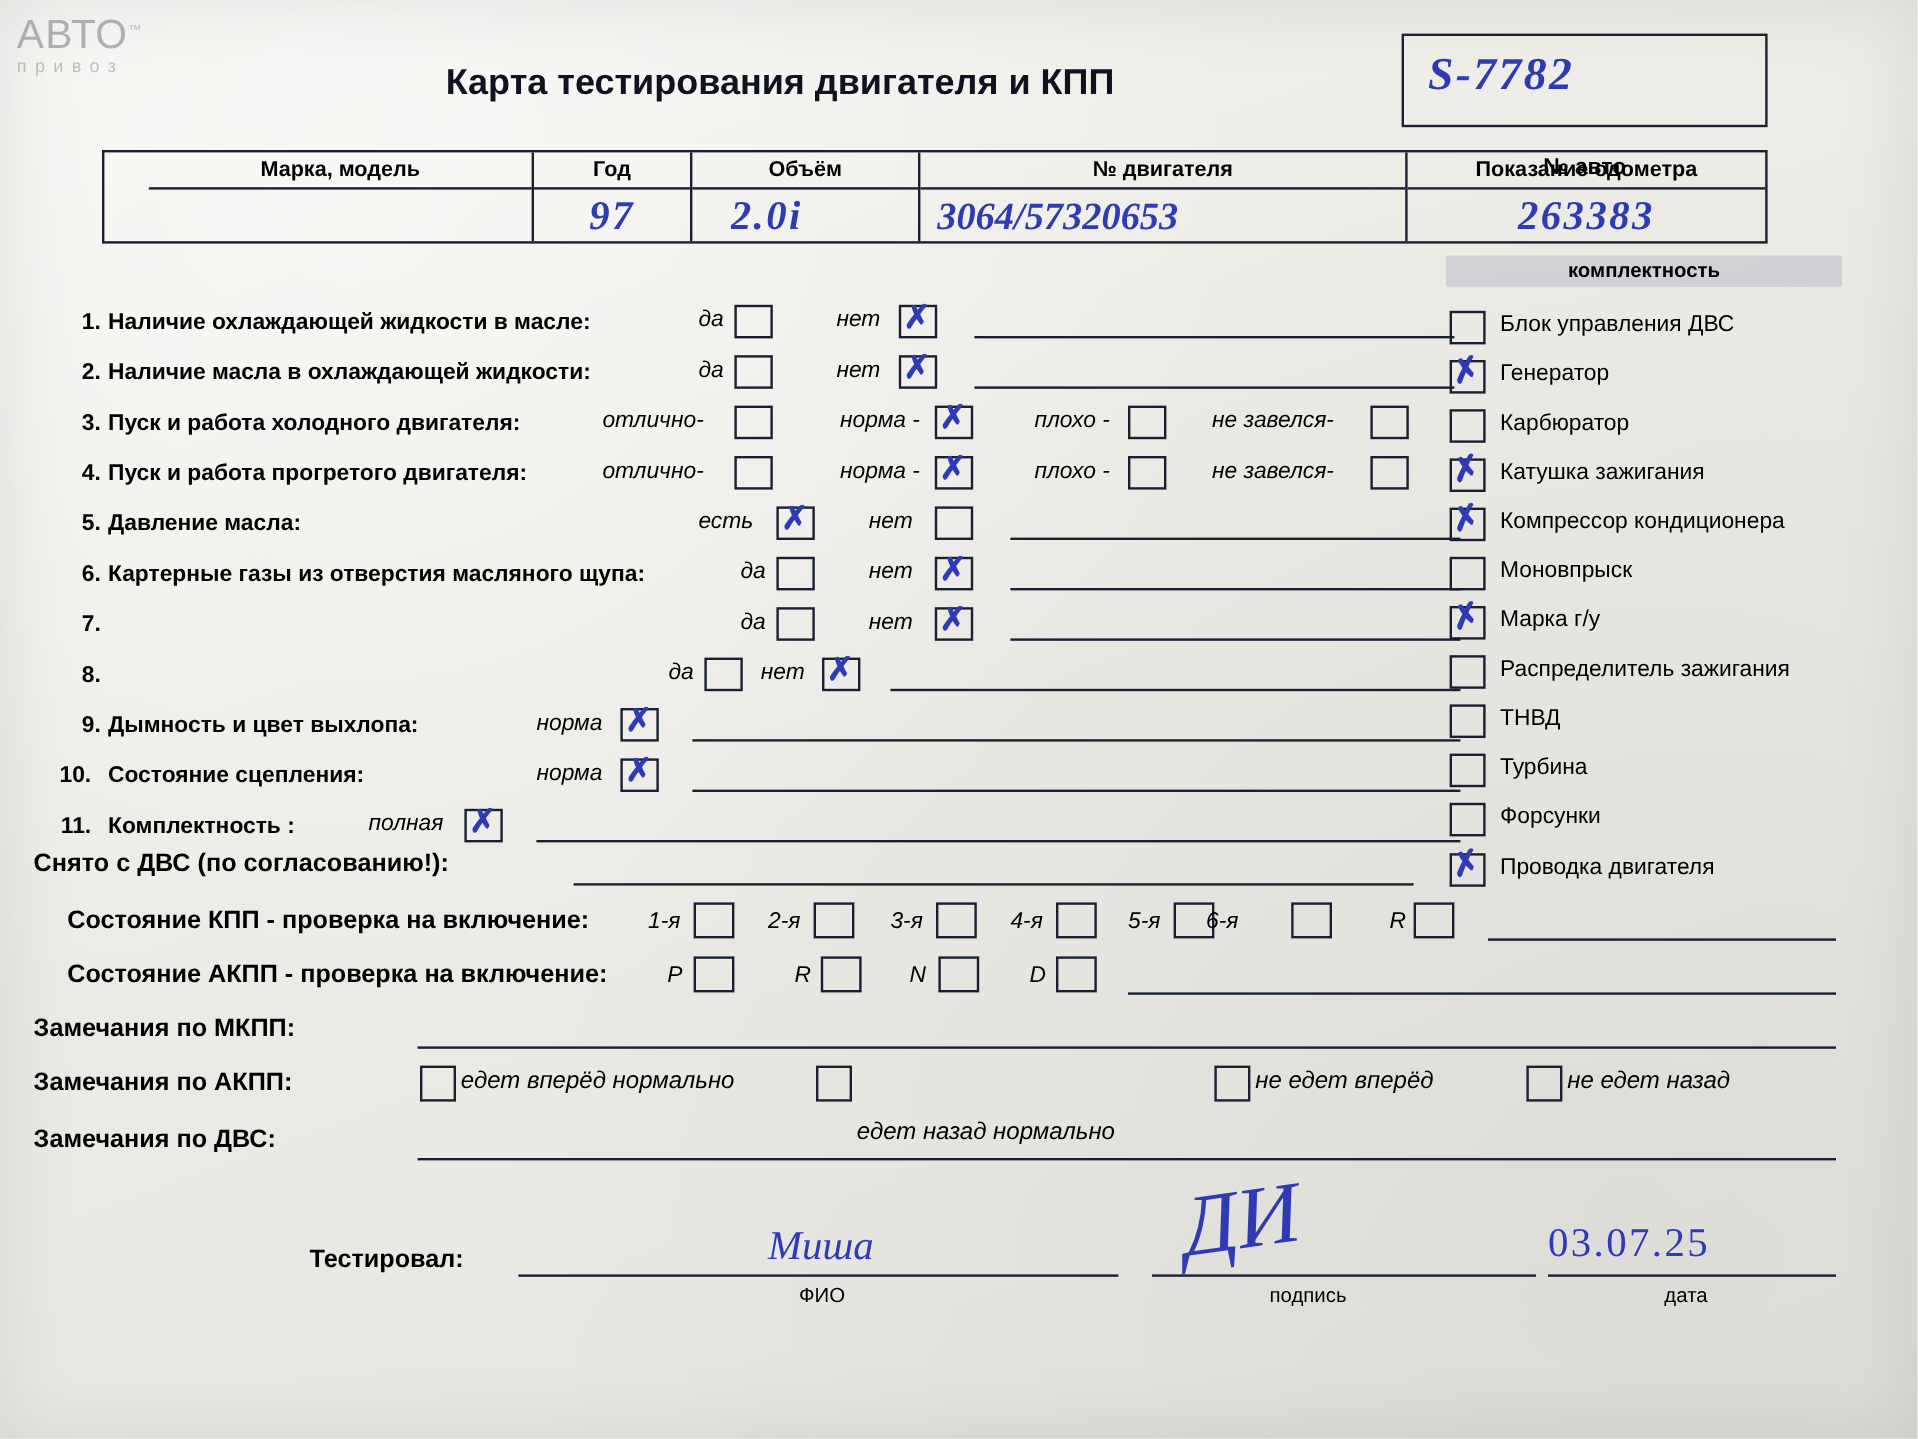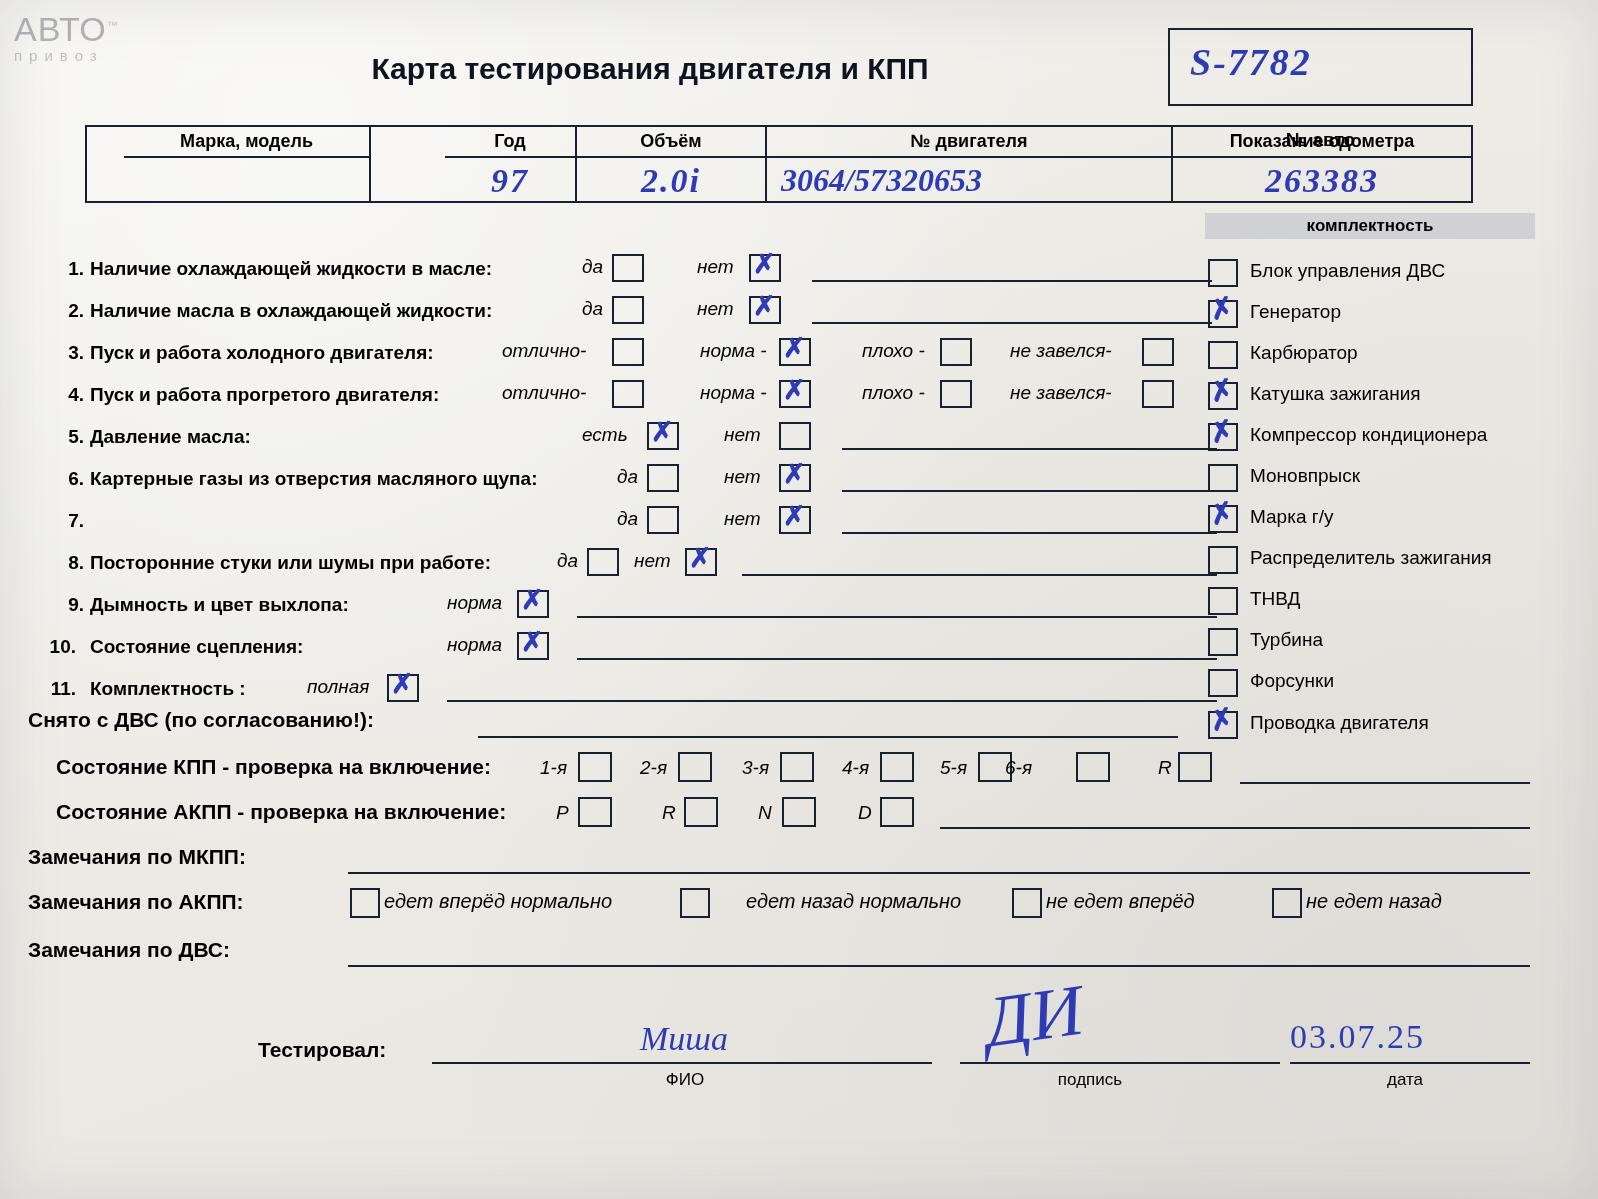--- a/index.html
+++ b/index.html
@@ -290,30 +290,30 @@
     <div class="logo-sub">привоз</div>
   </div>
 
   <div class="title">Карта тестирования двигателя  и КПП</div>
 
   <div class="nomer-box"></div>
   <div class="nomer-val hand">S-7782</div>
   <div class="nomer-cap">№ авто</div>
 
   <div class="htable">
-    <div class="hcell" style="left:0; width:284px;padding-left:37px;">
+    <div class="hcell" style="left:0; width:358px;padding-left:37px;">
       <div class="lab">Марка, модель</div>
     </div>
     <div class="hcell" style="left:358px; width:132px;">
       <div class="lab">Год</div>
       <div class="val hand" style="text-align:center;padding-left:0;">97</div>
     </div>
     <div class="hcell" style="left:490px; width:190px;">
       <div class="lab">Объём</div>
-      <div class="val hand" style="text-align:center;padding-left:0;">2.0i</div>
+      <div class="val hand" style="text-align:left;padding-left:0;margin-left:32px;">2.0i</div>
     </div>
     <div class="hcell" style="left:680px; width:406px;">
       <div class="lab">№ двигателя</div>
       <div class="val hand" style="font-size:32px;letter-spacing:0px;">3064/57320653</div>
     </div>
     <div class="hcell" style="left:1086px; width:298px;">
       <div class="lab">Показание одометра</div>
       <div class="val hand" style="text-align:center;padding-left:0;">263383</div>
     </div>
   </div>
@@ -390,21 +390,20 @@
     <div class="rnum">7.</div>
     <div class="opt" style="left:565px;">да</div>
     <div class="box" style="left:595px; top:2px;"></div>
     <div class="opt" style="left:672px;">нет</div>
     <div class="box checked" style="left:727px; top:2px;"></div>
     <div class="uline" style="left:790px; top:28px; width:375px;"></div>
   </div>
 
   <div class="row" style="top:546px;">
     <div class="rnum">8.</div>
-    <div class="rtxt">Посторонние стуки или шумы при работе:</div>
     <div class="opt" style="left:505px;">да</div>
     <div class="box" style="left:535px; top:2px;"></div>
     <div class="opt" style="left:582px;">нет</div>
     <div class="box checked" style="left:633px; top:2px;"></div>
     <div class="uline" style="left:690px; top:28px; width:475px;"></div>
   </div>
 
   <div class="row" style="top:588px;">
     <div class="rnum">9.</div>
     <div class="rtxt">Дымность и цвет выхлопа:</div>
@@ -509,21 +508,21 @@
   <div class="gearbox" style="left:880px; top:797px;"></div>
   <div class="uline" style="left:940px; top:827px; width:590px;"></div>
 
   <div class="sect-lab" style="left:28px; top:845px;">Замечания по МКПП:</div>
   <div class="uline" style="left:348px; top:872px; width:1182px;"></div>
 
   <div class="sect-lab" style="left:28px; top:890px;">Замечания по АКПП:</div>
   <div class="box" style="left:350px; top:888px; width:30px; height:30px;"></div>
   <div class="akpp-opt" style="left:384px; top:890px;">едет вперёд нормально</div>
   <div class="box" style="left:680px; top:888px; width:30px; height:30px;"></div>
-  <div class="akpp-opt" style="left:714px; top:890px;margin-left:32px;">едет назад нормально</div>
+  <div class="akpp-opt" style="left:714px; top:932px;">едет назад нормально</div>
   <div class="box" style="left:1012px; top:888px; width:30px; height:30px;"></div>
   <div class="akpp-opt" style="left:1046px; top:890px;">не едет вперёд</div>
   <div class="box" style="left:1272px; top:888px; width:30px; height:30px;"></div>
   <div class="akpp-opt" style="left:1306px; top:890px;">не едет назад</div>
 
   <div class="sect-lab" style="left:28px; top:938px;">Замечания по ДВС:</div>
   <div class="uline" style="left:348px; top:965px; width:1182px;"></div>
 
   <div class="sect-lab" style="left:258px; top:1038px;">Тестировал:</div>
   <div class="uline" style="left:432px; top:1062px; width:500px;"></div>

